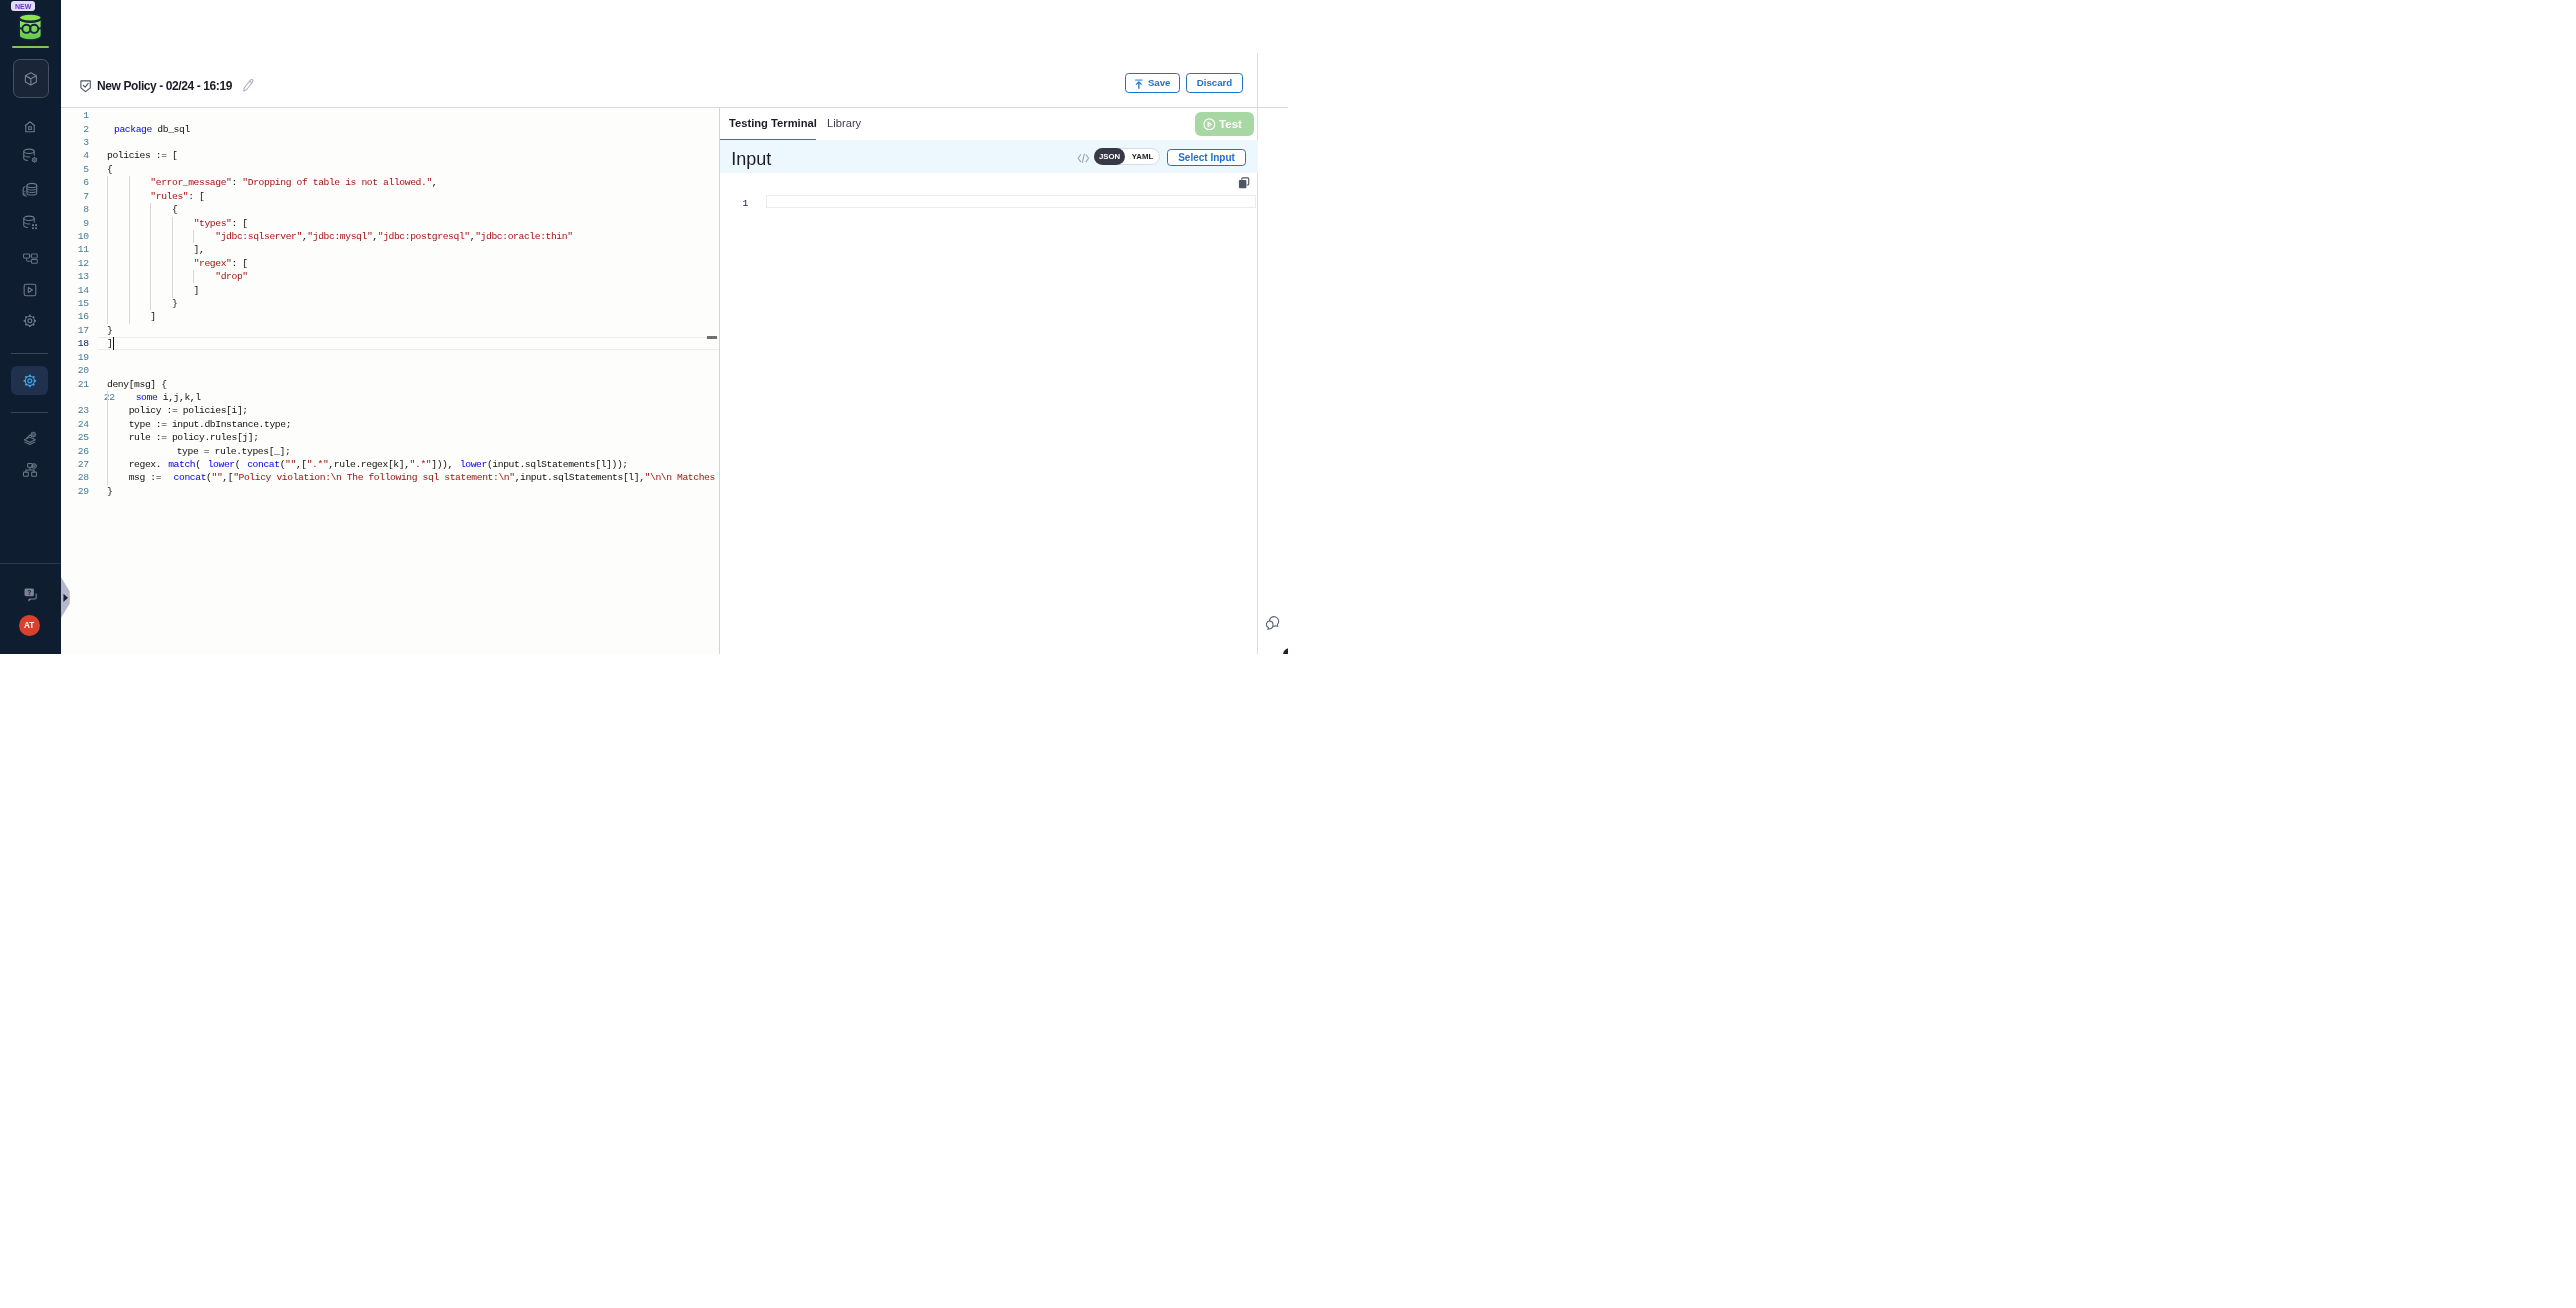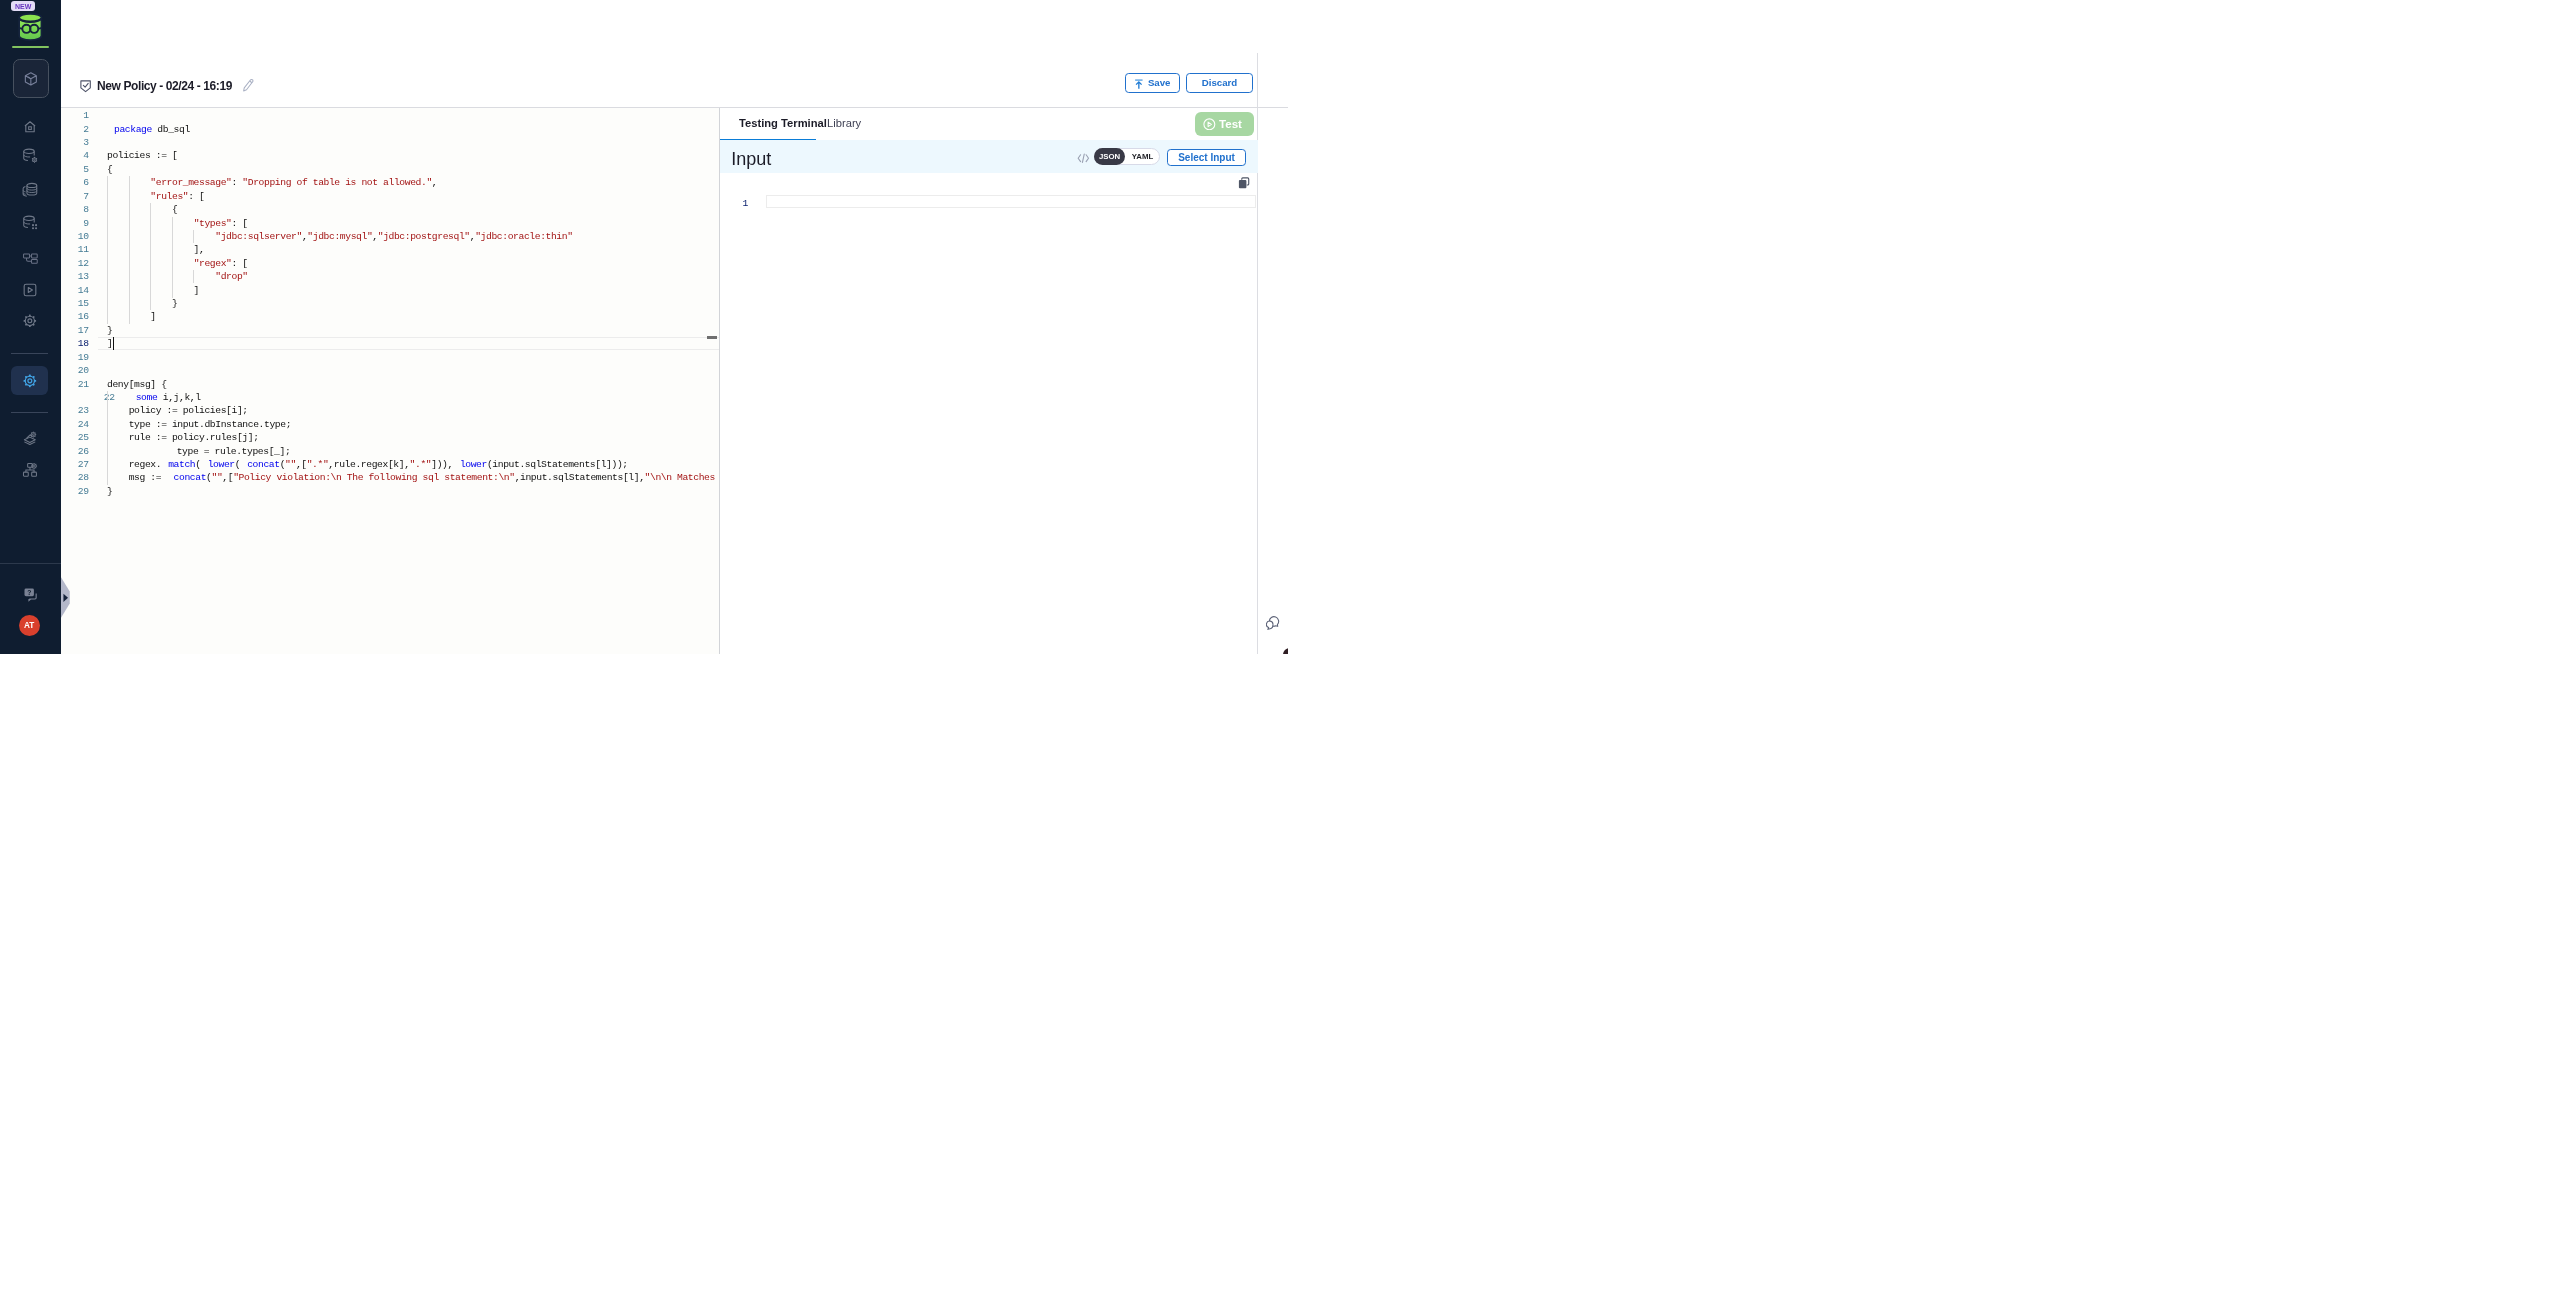--- a/index.html
+++ b/index.html
@@ -46,21 +46,21 @@
     <path d="M3 13.2 L11.2 2.6 A1.9 1.9 0 0 1 13.9 2.3 A1.9 1.9 0 0 1 14.2 5 L6 15.6 L2.2 17.2 Z" fill="none" stroke="#aab1c4" stroke-width="1.4" stroke-linejoin="round"></path>
     <path d="M10.3 4 L13.2 6.3" stroke="#aab1c4" stroke-width="1.4"></path>
   </svg>
   <div class="btn" style="left:1064px;top:19.4px;width:55px;height:20px;line-height:18.6px;">
     <svg style="position:absolute;left:7.5px;top:4.5px;" width="9.7" height="10.4" viewBox="0 0 13 14">
       <path d="M1.5 1.5 H11.5" stroke="#71b0e8" stroke-width="2.2"></path>
       <path d="M6.5 13 V4.4 M2.8 7.6 L6.5 3.9 L10.2 7.6" fill="none" stroke="#1e7ad4" stroke-width="1.8"></path>
     </svg>
     <span style="margin-left:13.4px;">Save</span>
   </div>
-  <div class="btn" style="left:1125px;top:19.4px;width:67px;height:20px;line-height:18.6px;">Discard</div>
+  <div class="btn" style="left:1125px;top:19.4px;width:57px;height:20px;line-height:18.6px;">Discard</div>
 
   </div>
   <div id="editor">
 <div style="position:absolute;left:37px;width:621px;top:229px;height:13.4px;border-top:0.7px solid #ececec;border-bottom:0.7px solid #ececec;"></div>
 <div class="ln" style="top:1.2px;color:#467c95;">1</div>
 <div class="ln" style="top:14.6px;color:#467c95;">2</div>
 <div class="ln" style="top:28px;color:#467c95;">3</div>
 <div class="ln" style="top:41px;color:#467c95;">4</div>
 <div class="ln" style="top:55px;color:#467c95;">5</div>
 <div class="ln" style="top:68px;color:#467c95;">6</div>
@@ -120,21 +120,21 @@
 <div class="cl" style="top:363px;">    msg := <span class="k">concat</span>(<span class="s">""</span>,[<span class="s">"Policy violation:\n The following sql statement:\n"</span>,input.sqlStatements[l],<span class="s">"\n\n Matches the regex: "</span>,rule.regex[k]]);</div>
 <div class="cl" style="top:377px;">}</div>
 <div style="position:absolute;left:52px;top:229px;width:1.3px;height:13.4px;background:#111;"></div>
 <div style="position:absolute;left:646px;top:228px;width:10.4px;height:2.7px;background:#6f6f6f;"></div>
 
 </div>
   <div id="vdiv"></div>
   <div id="rightline"></div>
 
 <div id="rpanel">
-  <div style="position:absolute;left:19px;top:9px;font-size:11.2px;font-weight:700;color:#1c1c28;">Testing Terminal</div>
+  <div style="position:absolute;left:9px;top:9px;font-size:11.2px;font-weight:700;color:#1c1c28;">Testing Terminal</div>
   <div style="position:absolute;left:107px;top:9px;font-size:11.2px;color:#3d3f52;">Library</div>
   <div style="position:absolute;left:0;top:32px;width:537px;height:0.7px;background:#dcdde6;"></div>
   <div style="position:absolute;left:0;top:31px;width:96px;height:1.9px;background:#0a7cd7;"></div>
   <div style="position:absolute;left:475px;top:4.1px;width:59px;height:24px;background:#a7d7a2;border-radius:6px;"></div>
   <svg class="abs" style="left:483px;top:9.7px;" width="12.7" height="12.7" viewBox="0 0 17 17">
     <circle cx="8.5" cy="8.5" r="7.3" fill="none" stroke="#fff" stroke-width="1.5"></circle>
     <path d="M6.8 5.5 L11.3 8.5 L6.8 11.5 Z" fill="none" stroke="#fff" stroke-width="1.4" stroke-linejoin="round"></path>
   </svg>
   <div style="position:absolute;left:499px;top:9.3px;font-size:11.6px;font-weight:700;color:#fff;">Test</div>
 

